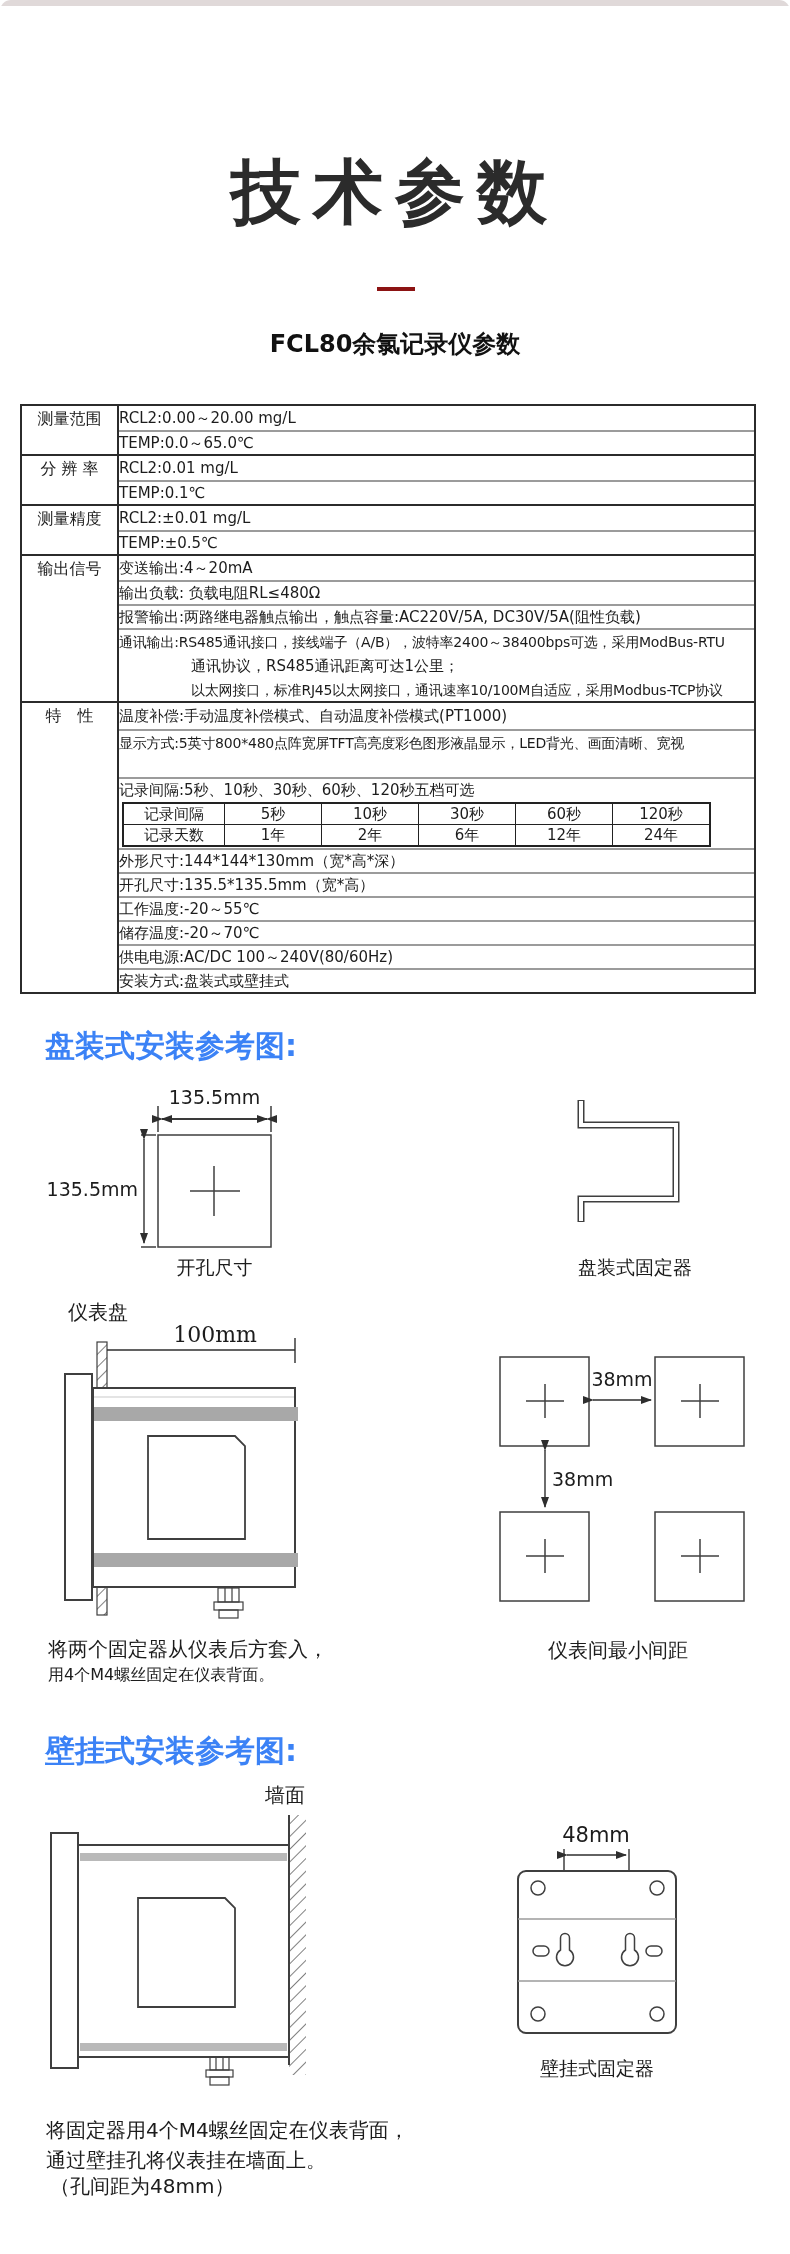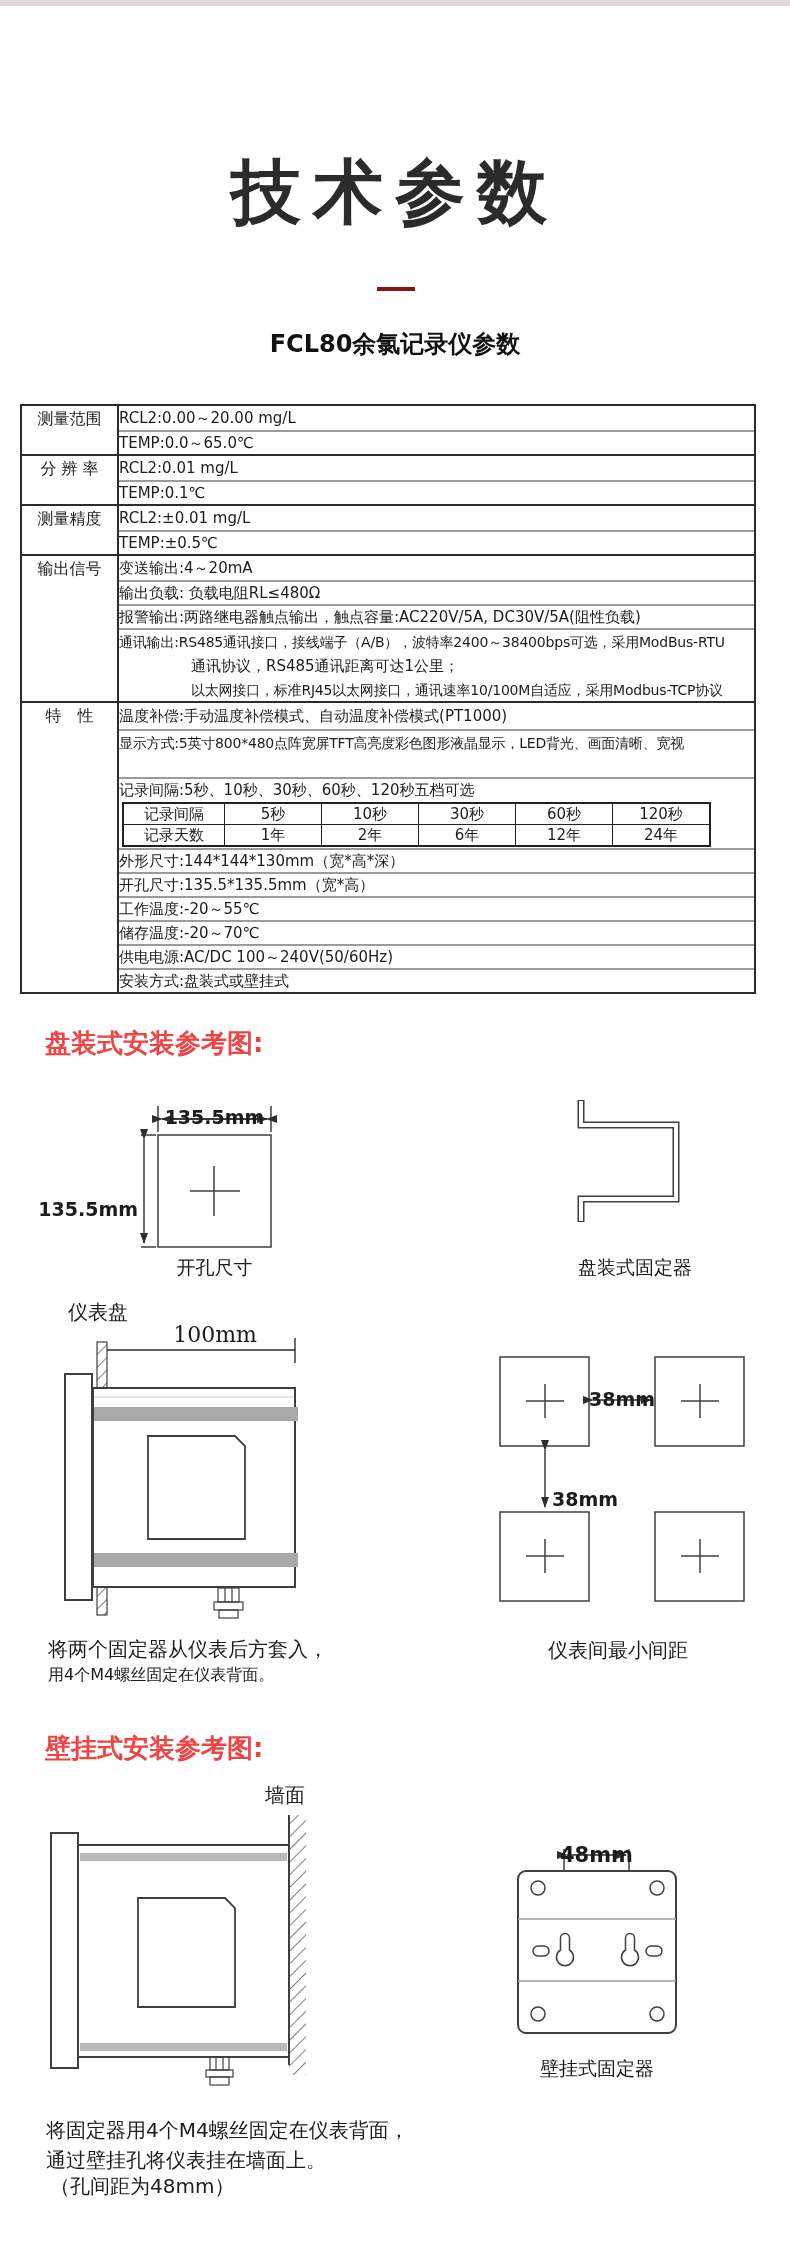--- a/index.html
+++ b/index.html
@@ -1,18 +1,18 @@
 <!DOCTYPE html>
 <html><head>
 <meta charset="utf-8">
 <style>
   * { margin:0; padding:0; box-sizing:content-box; }
   html,body { background:#fff; }
   body { font-family:"DejaVu Sans", sans-serif; color:#1c1c1c; }
-  .page { position:relative; width:790px; height:2254px; margin:0 auto; background:#fff; overflow:hidden; }
+  .page { position:relative; width:790px; height:2254px; margin:0 auto; background:#fff; overflow:hidden;border-radius:11px; }
 
   .topbar { position:absolute; left:0; top:0; width:790px; height:6px; }
 
   .title { position:absolute; left:0; top:146px; width:790px; text-align:center;
            font-size:70px; font-weight:bold; letter-spacing:12px; color:#2b2b2b; }
   .red-line { position:absolute; left:377px; top:287px; width:38px; height:4px; }
   .subtitle { position:absolute; left:0; top:328px; width:790px; text-align:center;
               font-size:24px; font-weight:bold; color:#111; }
 
   
@@ -35,22 +35,22 @@
 
   .rt { display:grid; grid-template-columns:100px 97px 97px 97px 97px 97px;
         border:2px solid #222; width:585px; margin:1px 0 0 3px; text-align:center;
         font-size:15px; }
   .rtc { height:20px; line-height:20px; overflow:hidden; }
   .rtc.nl { border-left:1.5px solid #222; }
   .rtc.nt { border-top:1.5px solid #222; }
 
   
   .lbl { position:absolute; font-size:19px; color:#1c1c1c; white-space:nowrap; }
-  .sec-head { position:absolute; font-size:26px; font-weight:bold; color:#ef4444; white-space:nowrap; }
-  .dim { font-weight:700;margin-top:20px; }
+  .sec-head { position:absolute; font-size:30px; font-weight:bold; color:#3b82f6; white-space:nowrap; }
+  .dim { font-weight:400; }
   .serif { font-family:"DejaVu Serif", serif; font-size:22px; }
   .c { text-align:center; }
 
   svg.draw { position:absolute; left:0; top:1020px; }
   .ln12 { fill:none; stroke:#3f3f3f; stroke-width:1.2; }
   .ln15 { fill:none; stroke:#3f3f3f; stroke-width:1.5; }
   .ln18 { fill:#fff; stroke:#3f3f3f; stroke-width:1.8; }
   .ln2  { fill:#fff; stroke:#3f3f3f; stroke-width:2; }
   .thin { stroke:#c9c9c9; stroke-width:1.2; }
   .dimln { stroke:#2e2e2e; stroke-width:1.4; fill:none; }
@@ -127,21 +127,21 @@
             <div class="rtc nl nt">2年</div>
             <div class="rtc nl nt">6年</div>
             <div class="rtc nl nt">12年</div>
             <div class="rtc nl nt">24年</div>
           </div>
         </div>
         <div class="vrow">外形尺寸:144*144*130mm（宽*高*深）</div>
         <div class="vrow">开孔尺寸:135.5*135.5mm（宽*高）</div>
         <div class="vrow">工作温度:-20～55℃</div>
         <div class="vrow">储存温度:-20～70℃</div>
-        <div class="vrow">供电电源:AC/DC 100～240V(50/60Hz)</div>
+        <div class="vrow">供电电源:AC/DC 100～240V(80/60Hz)</div>
         <div class="vrow">安装方式:盘装式或壁挂式</div>
       </div>
     </div>
   </div>
 
   <svg class="draw" width="790" height="1234" viewBox="0 1020 790 1234">
     <defs>
       <marker id="ah" markerWidth="12" markerHeight="10" refX="10" refY="4" orient="auto" markerUnits="userSpaceOnUse">
         <path d="M0,0 L11,4 L0,8 Z" fill="#2e2e2e"></path>
       </marker>

